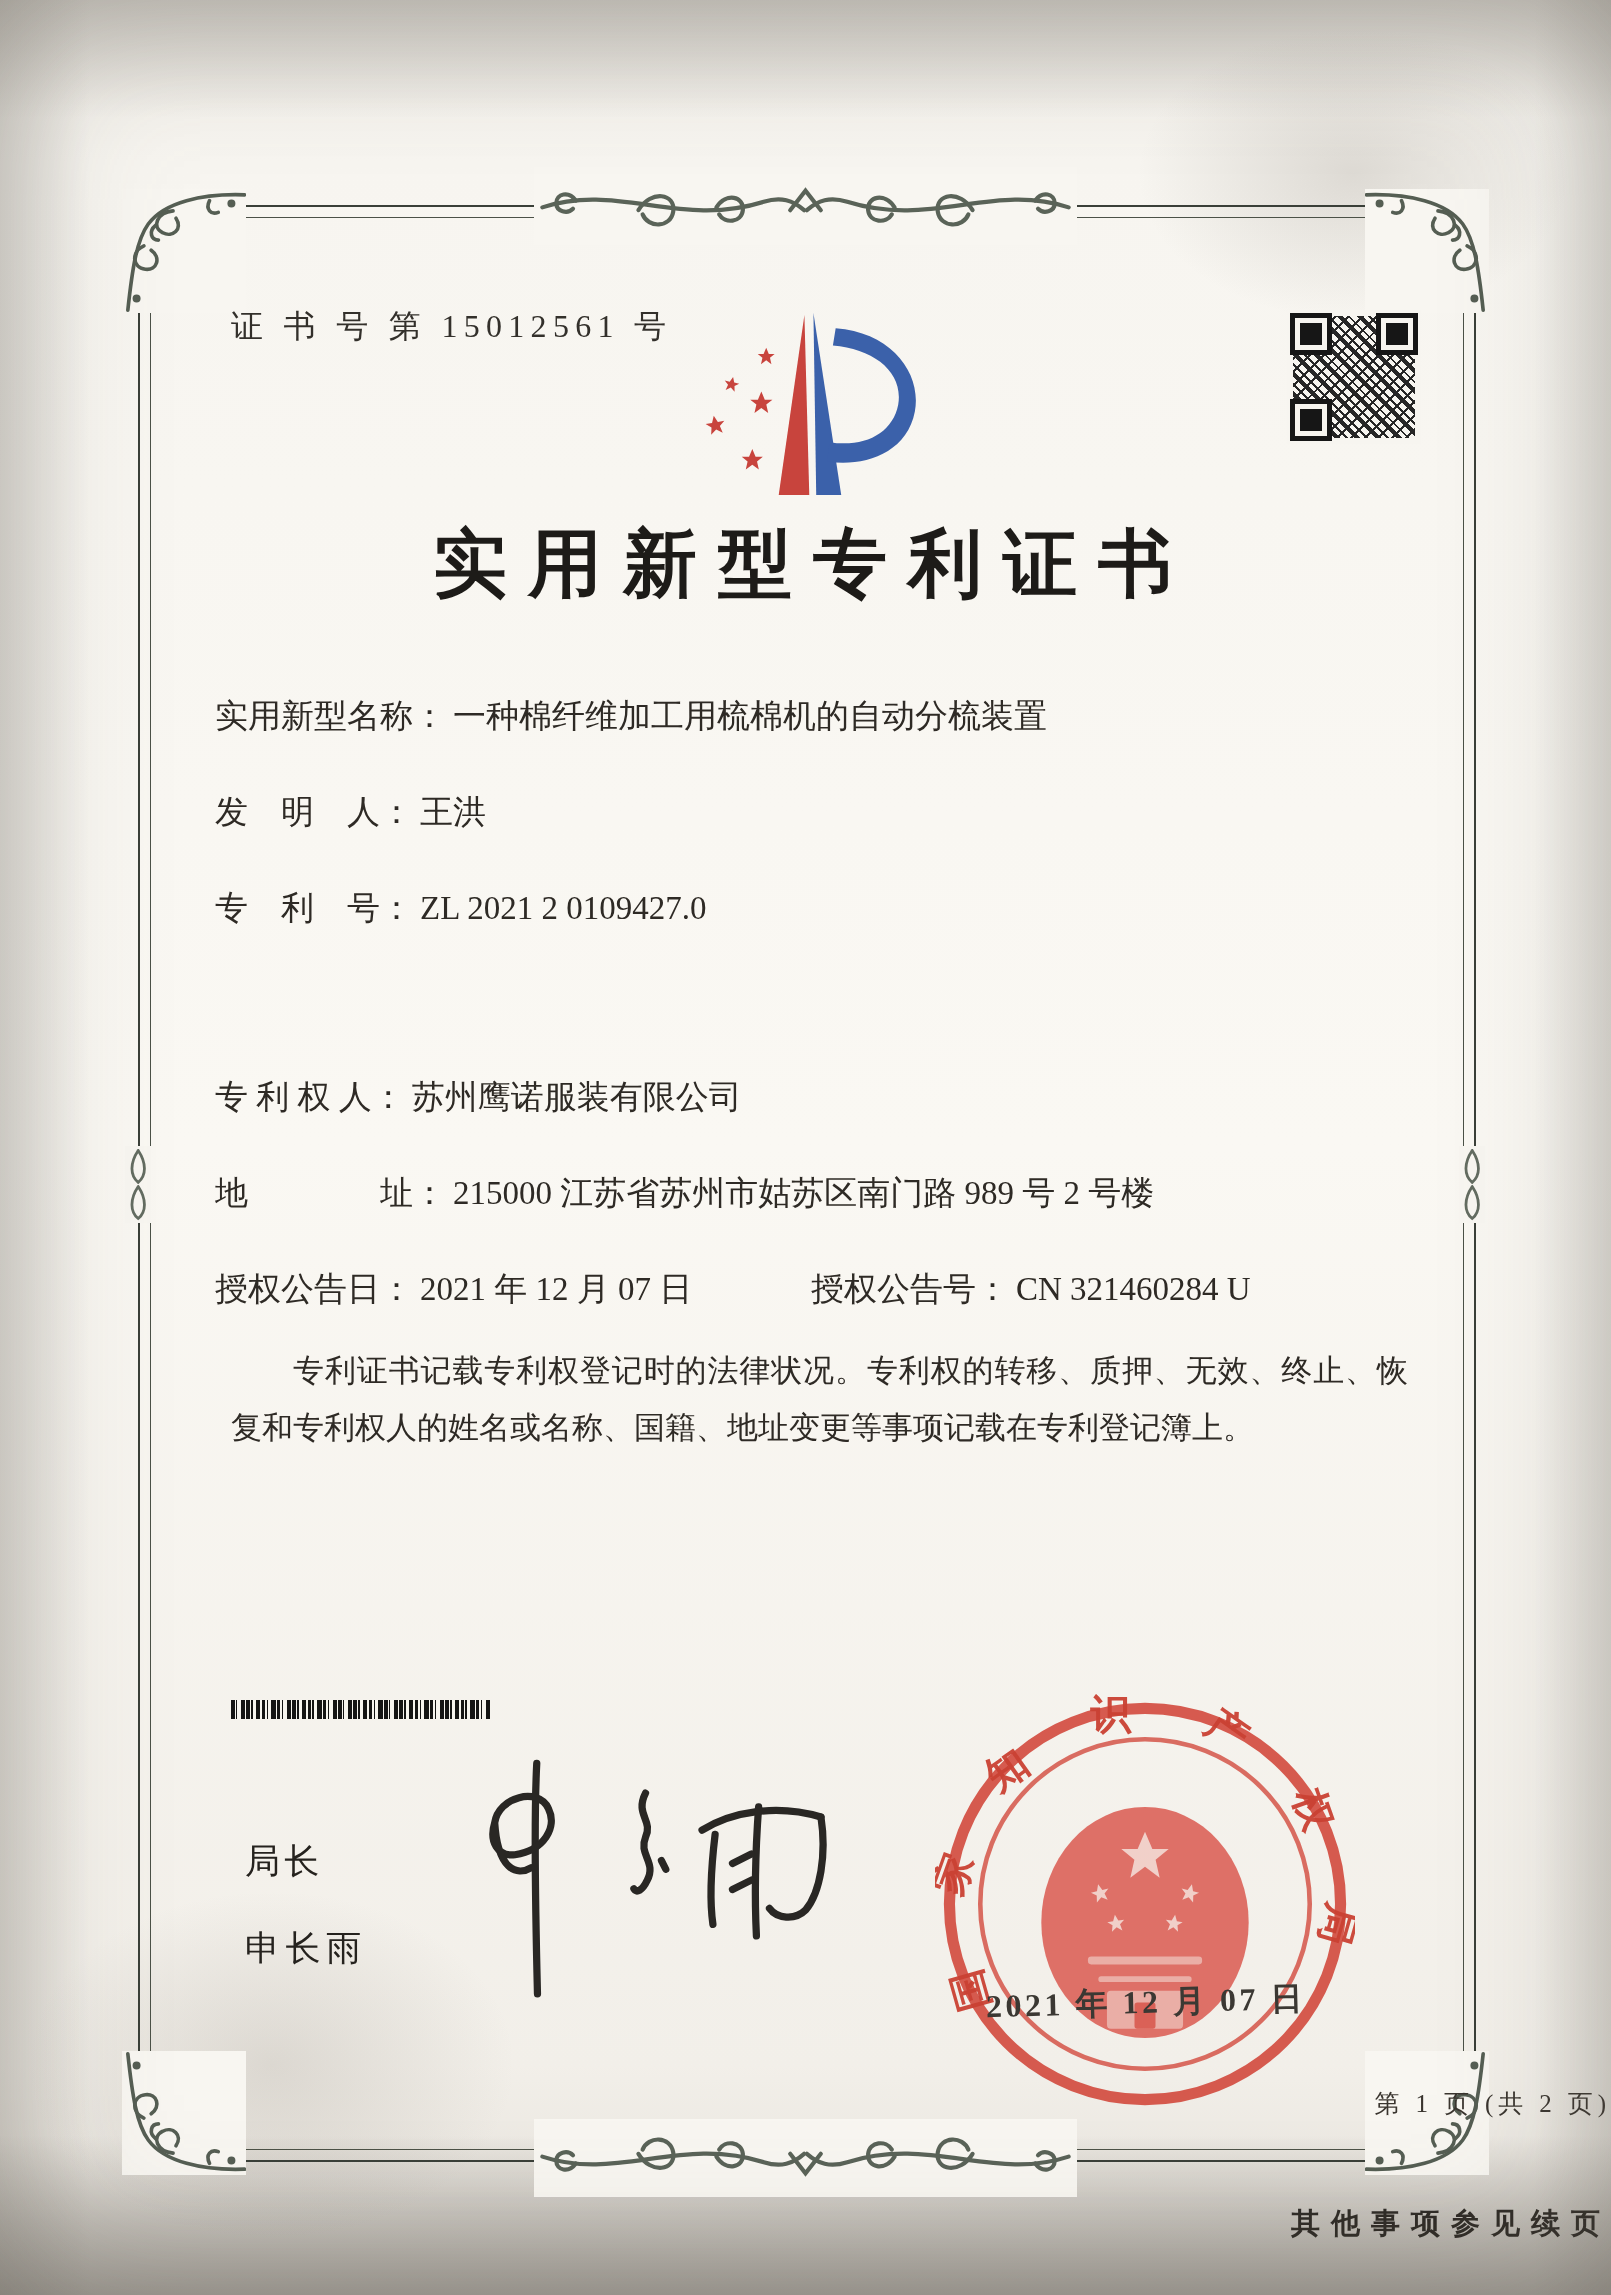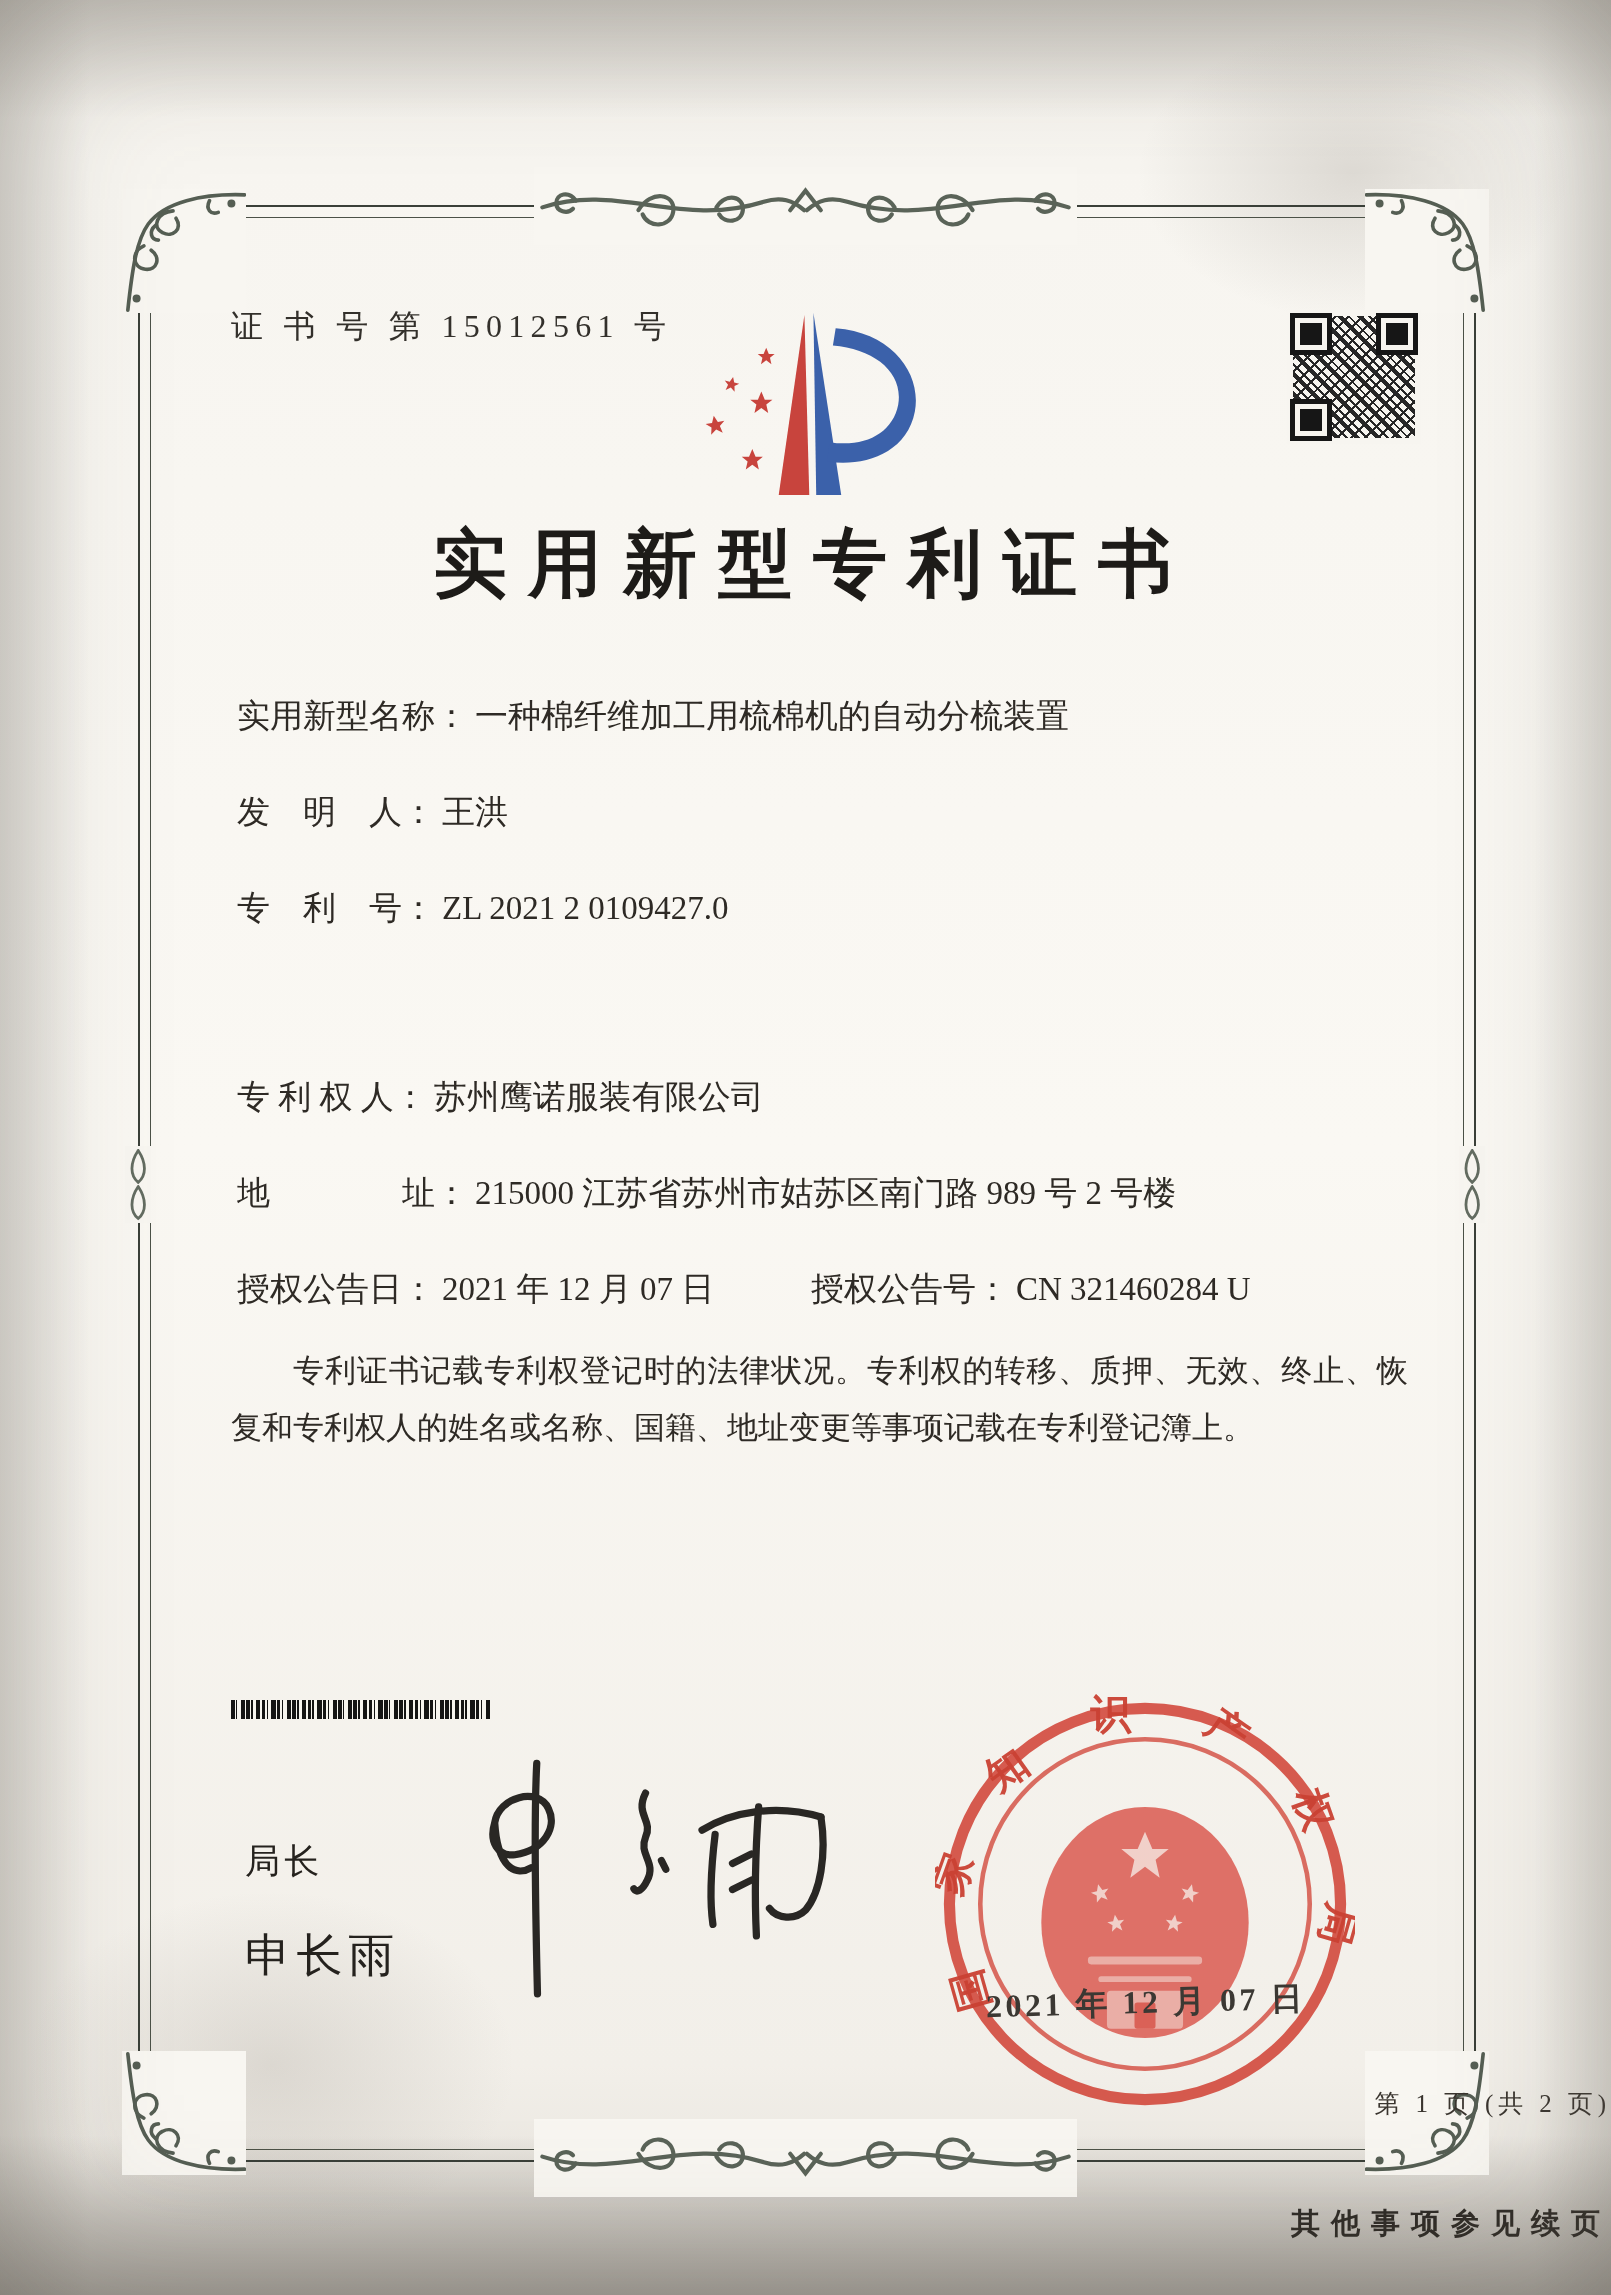--- a/index.html
+++ b/index.html
@@ -36,28 +36,28 @@
   .logo{left:662px;top:292px;width:314px;height:210px;z-index:3;}
   .qr{left:1287px;top:310px;width:134px;height:134px;background:#f7f5f0;z-index:3;}
   .qr .mesh{position:absolute;inset:5.6px;opacity:.92;
      background:repeating-linear-gradient(45deg,#151515 0 4.2px,rgba(0,0,0,0) 4.2px 7.7px,#151515 7.7px 9.7px,rgba(0,0,0,0) 9.7px 14.6px),
                 repeating-linear-gradient(135deg,#151515 0 2.1px,rgba(0,0,0,0) 2.1px 9.7px);}
   .fp{position:absolute;width:32px;height:32px;border:5.6px solid #161616;background:#f6f4ef;}
   .fp::after{content:"";position:absolute;inset:4.9px;background:#161616;}
   .fp-tl{left:2.8px;top:2.8px;} .fp-tr{right:2.8px;top:2.8px;} .fp-bl{left:2.8px;bottom:2.8px;}
   .title{left:0;top:515px;width:100%;text-align:center;font-size:74px;font-weight:bold;
      letter-spacing:21px;padding-left:15px;box-sizing:border-box;color:#1d1b18;z-index:3;}
-  .row{left:237px;font-size:33px;color:#2e2a25;z-index:3;white-space:nowrap;}
+  .row{left:215px;font-size:33px;color:#2e2a25;z-index:3;white-space:nowrap;}
   .row .flabel{margin-right:7px;}
   .paras{left:231px;top:1343px;width:1177px;font-size:31px;line-height:1.83;text-align:justify;color:#2e2a25;z-index:3;}
   .paras p{margin:0 0 4.2px 0;text-indent:2em;}
   .barcode{left:231px;top:1700px;width:259px;height:19px;z-index:3;
      background:repeating-linear-gradient(90deg,#141414 0 3.5px,#f6f4ef 3.5px 4.9px,#141414 4.9px 6.3px,#f6f4ef 6.3px 9.7px,#141414 9.7px 14px,#f6f4ef 14px 15.3px);}
   .signer-title{left:245px;top:1838px;font-size:35px;color:#25221e;z-index:3;letter-spacing:4.2px;text-align:center;}
-  .signer-name{left:245px;top:1925px;font-size:46px;color:#25221e;z-index:3;letter-spacing:5.6px;}
+  .signer-name{left:245px;top:1925px;font-size:35px;color:#25221e;z-index:3;letter-spacing:5.6px;}
   .signature{left:428px;top:1750px;width:406px;height:253px;z-index:4;}
   .seal{left:935px;top:1694px;width:420px;height:420px;z-index:3;opacity:.96;}
   .seal-date{left:943px;top:1981px;width:406px;text-align:center;font-size:32px;letter-spacing:3.5px;
      color:#3b3833;font-weight:600;transform:rotate(-1.5deg);z-index:5;}
   .pageinfo{left:0;top:2087px;width:100%;text-align:right;font-size:25px;letter-spacing:4.9px;color:#3a352f;z-index:3;}
   .note{left:0;top:2204px;width:100%;text-align:right;font-size:29px;font-weight:bold;letter-spacing:11px;color:#2e2a25;z-index:3;}
 </style>
 </head>
 <body>
 

